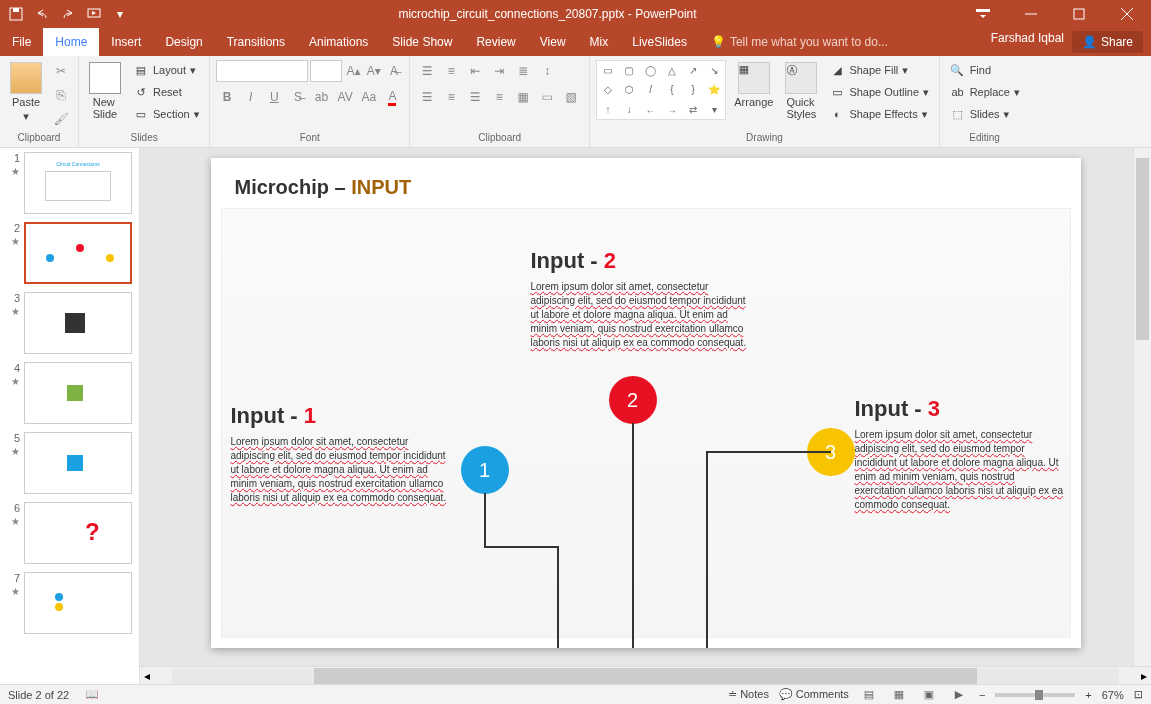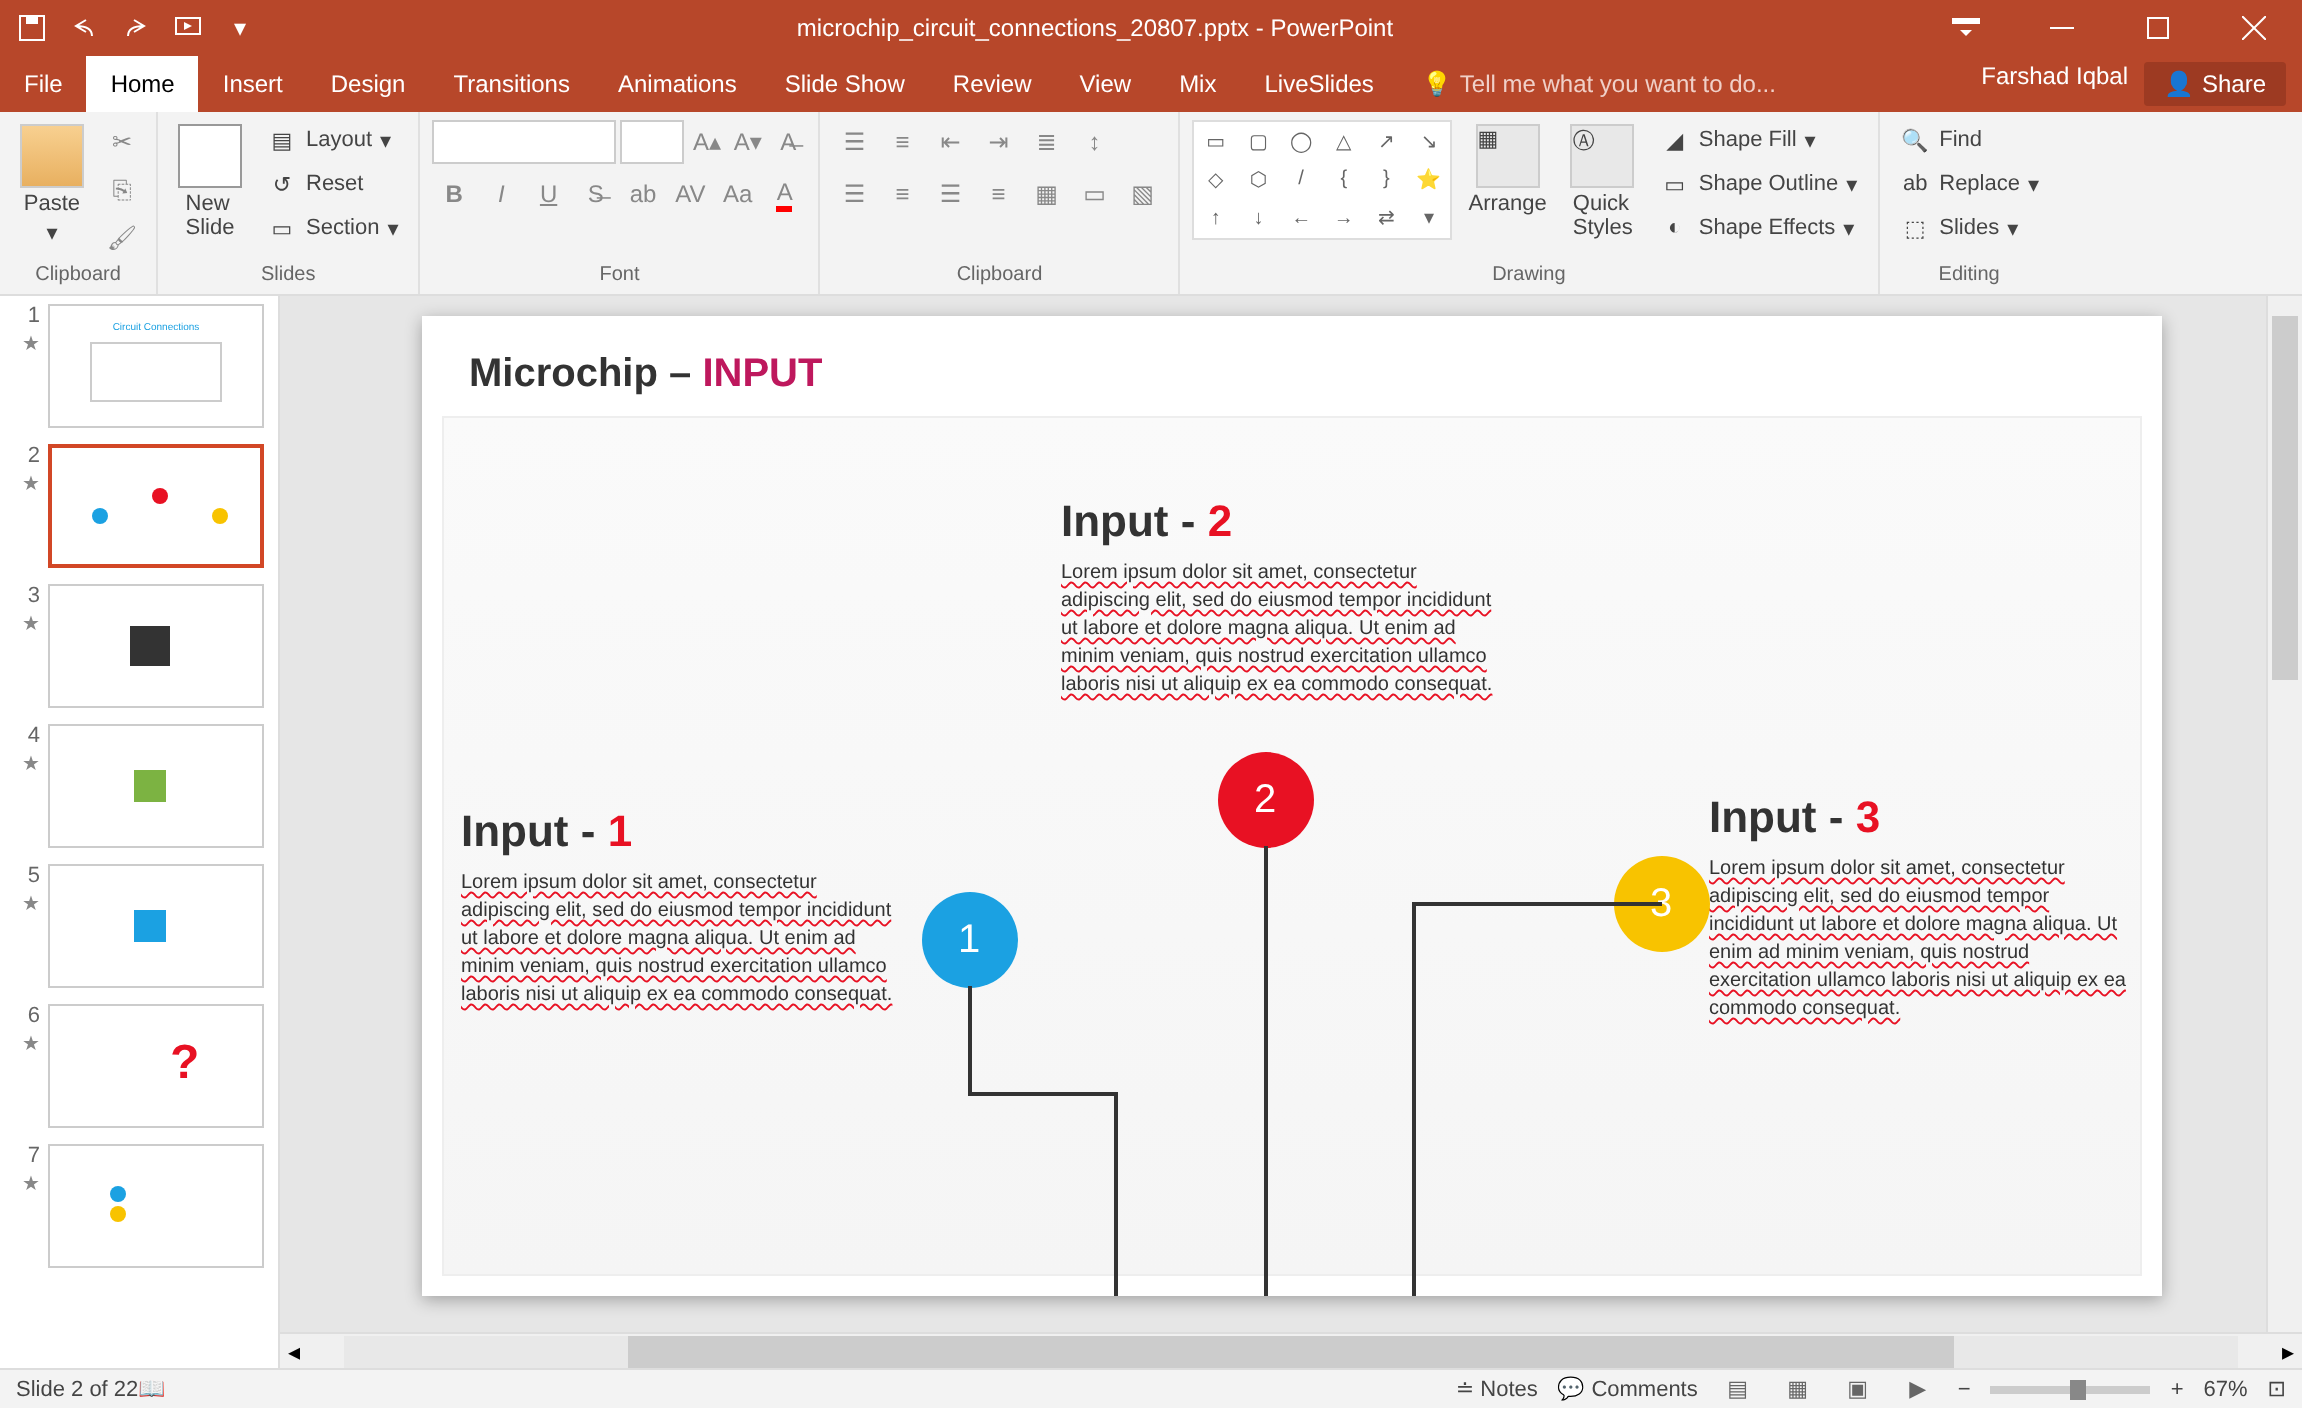--- a/index.html
+++ b/index.html
@@ -5,21 +5,21 @@
 *{margin:0;padding:0;box-sizing:border-box;font-family:"Segoe UI",Arial,sans-serif}
 body{background:#fff;overflow:hidden;width:1151px;height:704px;font-size:12px}
 .titlebar{background:#B7472A;height:28px;display:flex;align-items:center;color:#fff;padding:0 4px}
 .qat{display:flex;gap:2px;align-items:center}
 .qat-btn{width:24px;height:24px;display:flex;align-items:center;justify-content:center;cursor:pointer}
 .title-center{flex:1;text-align:center;font-size:12px;color:#fff}
 .win-controls{display:flex;gap:8px}
 .win-btn{width:40px;height:24px;display:flex;align-items:center;justify-content:center;cursor:pointer}
 .menubar{background:#B7472A;height:28px;display:flex;align-items:center;color:#fff;font-size:12px}
 .menu-item{padding:0 12px;height:28px;display:flex;align-items:center;cursor:pointer}
-.menu-item.active{background:#fff;color:#000000}
+.menu-item.active{background:#fff;color:#3b82f6}
 .tellme{flex:1;display:flex;align-items:center;padding-left:12px;color:#f0d0c8;font-size:12px}
 .user-area{display:flex;align-items:flex-start;gap:8px;padding-right:8px}
 .share-btn{background:#9d3a22;padding:4px 10px;border-radius:2px;display:flex;align-items:center;gap:4px}
 .ribbon{background:#f3f3f3;height:92px;display:flex;border-bottom:1px solid #ddd}
 .ribbon-group{border-right:1px solid #e0e0e0;padding:2px 6px;display:flex;flex-direction:column;justify-content:space-between}
 .ribbon-group-content{display:flex;gap:4px;align-items:flex-start;padding-top:2px}
 .ribbon-group-label{font-size:10px;color:#666;text-align:center;padding-bottom:2px}
 .big-btn{display:flex;flex-direction:column;align-items:center;gap:2px;padding:2px 4px;cursor:pointer;font-size:11px;color:#444}
 .big-btn-icon{width:32px;height:32px;background:#e8e8e8;border:1px solid #ccc}
 .small-btn-stack{display:flex;flex-direction:column;gap:2px}
@@ -32,38 +32,38 @@
 .slide-panel{width:140px;background:#fff;border-right:1px solid #ddd;overflow-y:auto;padding:4px}
 .thumb-item{display:flex;gap:4px;margin-bottom:8px}
 .thumb-num{width:16px;font-size:11px;color:#666;text-align:right;display:flex;flex-direction:column;align-items:flex-end;gap:2px}
 .thumb-star{color:#888;font-size:10px}
 .thumb{width:108px;height:62px;background:#fff;border:1px solid #ccc;position:relative;overflow:hidden}
 .thumb.active{border:2px solid #D24726}
 .canvas-area{flex:1;display:flex;flex-direction:column;overflow:hidden;position:relative}
 .canvas-scroll{flex:1;overflow:auto;padding:10px 16px 0 16px}
 .slide{width:870px;height:490px;background:#fff;box-shadow:0 2px 8px rgba(0,0,0,0.3);margin:0 auto;position:relative;overflow:hidden}
 .slide-title{position:absolute;top:18px;left:24px;font-size:20px;font-weight:bold;color:#333}
-.slide-title .accent{color:#be185d}
+.slide-title .accent{color:#a16207}
 .circuit-bg{position:absolute;top:50px;left:10px;right:10px;bottom:10px;border:1px solid #eee;background:linear-gradient(#fafafa,#f5f5f5)}
 .input-block{position:absolute;font-size:11px}
 .input-block h3{font-size:22px;font-weight:bold;color:#333;margin-bottom:6px}
 .input-block h3 .num{color:#E81123}
 .input-block p{font-size:10px;color:#333;line-height:1.4;text-decoration:underline;text-decoration-style:wavy;text-decoration-color:#E81123;text-decoration-thickness:1px}
 .circle{position:absolute;width:48px;height:48px;border-radius:50%;display:flex;align-items:center;justify-content:center;color:#fff;font-size:20px}
 .circle.blue{background:#1BA1E2}
 .circle.red{background:#E81123}
 .circle.yellow{background:#F8C300}
 .connector{position:absolute;background:#333}
 .hscroll{height:18px;background:#f0f0f0;border-top:1px solid #ddd;display:flex;align-items:center}
 .hscroll-track{flex:1;height:16px;background:#e8e8e8;margin:0 18px;position:relative}
 .hscroll-thumb{position:absolute;left:15%;width:70%;height:100%;background:#ccc}
 .vscroll{position:absolute;right:0;top:0;bottom:18px;width:18px;background:#f0f0f0;border-left:1px solid #ddd}
 .vscroll-thumb{position:absolute;top:2%;left:2px;right:2px;height:35%;background:#ccc}
 .statusbar{height:20px;background:#f3f3f3;border-top:1px solid #ddd;display:flex;align-items:center;font-size:11px;color:#444;padding:0 8px}
-.status-left{flex:1;display:flex;gap:0;align-items:center}
+.status-left{flex:1;display:flex;gap:16px;align-items:center}
 .status-right{display:flex;gap:10px;align-items:center}
 .view-btn{width:20px;height:16px;display:flex;align-items:center;justify-content:center;cursor:pointer;color:#666}
 .zoom-slider{width:80px;height:4px;background:#ccc;position:relative}
 .zoom-thumb{position:absolute;left:50%;top:-3px;width:8px;height:10px;background:#888}
 </style>
 </head>
 <body>
 
 <div class="titlebar">
   <div class="qat">

